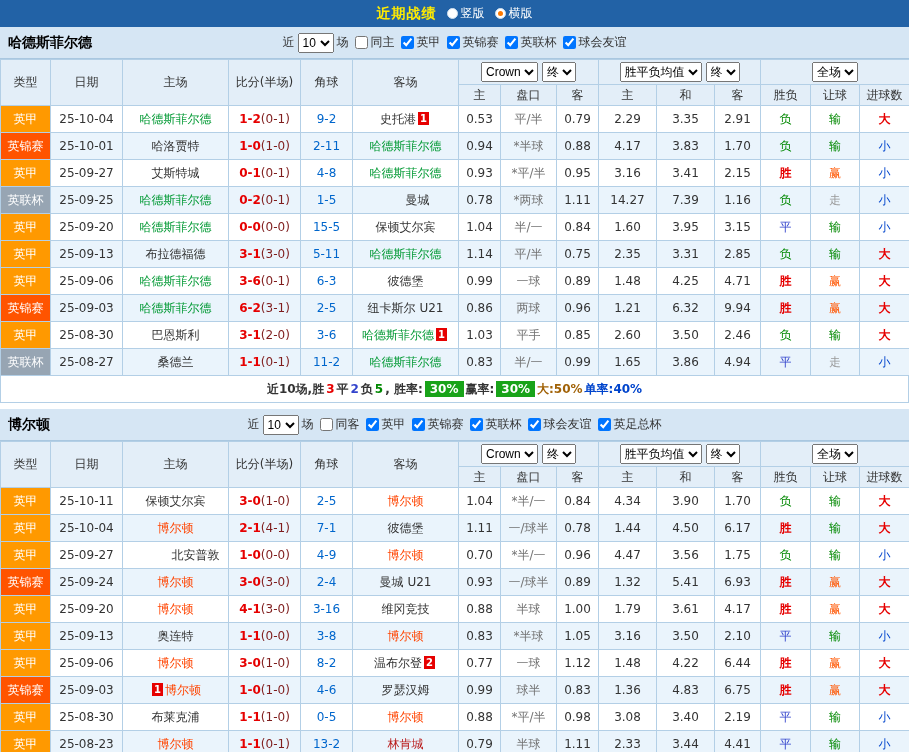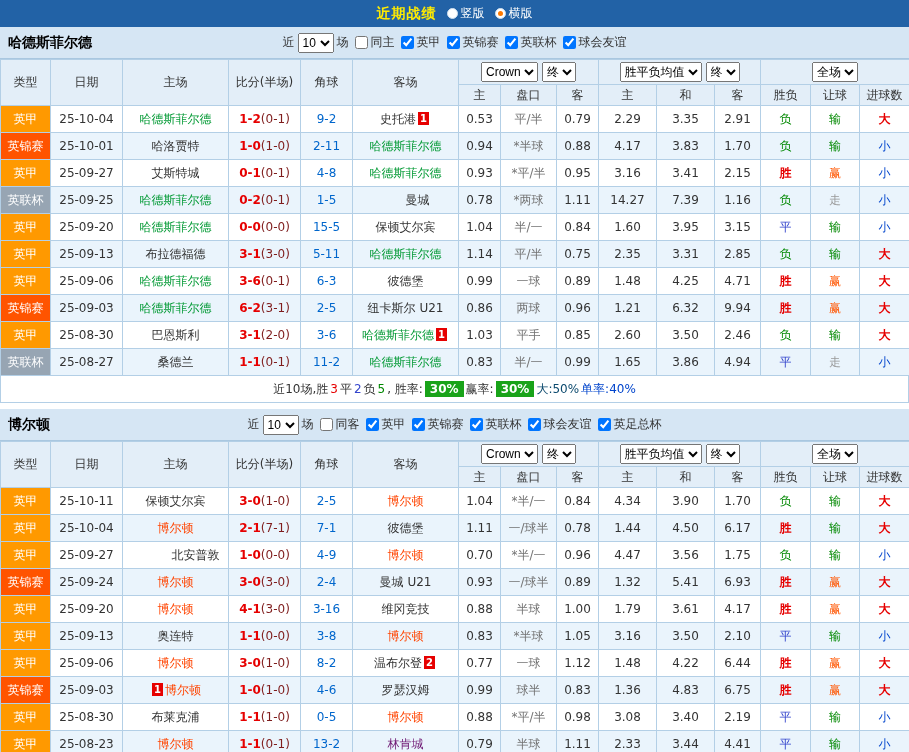--- a/index.html
+++ b/index.html
@@ -33,21 +33,21 @@
   td.type-cell{color:#fff;font-size:12px;}
   .score-ft{color:#e60000;font-weight:bold;}
   .score-ht{color:#7f1d1d;}
   .corners{color:#0066cc;}
   .hcap{color:#737373;}
   .team-link{cursor:pointer;}
   .red-card{display:inline-block;background:#e60000;color:#fff;font-size:10px;line-height:13px;min-width:11px;height:13px;margin:0 2px;vertical-align:1px;font-weight:bold;}
 
   
   .summary{height:26px;display:flex;align-items:center;justify-content:center;font-size:12px;border:1px solid #b3cfe6;border-top:none;background:#fff;}
-  .summary span{margin:0 1px;}
+  .summary span{margin:0 1px;font-weight:bold;}
   .badge-green{background:#19a319;color:#fff;font-weight:bold;padding:1px 5px;}
 
   .gap{height:6px;}
 </style>
 </head>
 <body>
 
 <div class="page">
   <div class="topbar">
     <span class="title">近期战绩</span>
@@ -308,21 +308,21 @@
         <span style="color: rgb(51, 51, 51);">近10场,胜</span>
         <span style="color: rgb(230, 0, 0);">3</span>
         <span style="color: rgb(51, 51, 51);">平</span>
         <span style="color: rgb(51, 68, 204);">2</span>
         <span style="color: rgb(51, 51, 51);">负</span>
         <span style="color: rgb(0, 136, 0);">5</span>
         <span style="color: rgb(51, 51, 51);">, 胜率: </span>
         <span class="badge-green">30%</span>
         <span style="color: rgb(51, 51, 51);"> 赢率: </span>
         <span class="badge-green">30%</span>
-        <span style="color: #0c4a6e;"> 大:50% </span>
+        <span style="color: #a16207;"> 大:50% </span>
         <span style="color: rgb(0, 68, 204);"> 单率:40%</span>
       </div>
       <div class="gap"></div>
       <div class="section-bar">
         <span class="team-name">博尔顿</span>
         <div class="filters">
           <span>近</span>
           <select><option>10</option></select>
           <span>场</span>
           <label>
@@ -408,21 +408,21 @@
             <td>3.90</td>
             <td>1.70</td>
             <td style="color: rgb(0, 136, 0);">负</td>
             <td style="color: rgb(0, 136, 0);">输</td>
             <td style="color: rgb(230, 0, 0); font-weight: bold;">大</td>
           </tr>
           <tr>
             <td class="type-cell" style="background: rgb(255, 153, 0);">英甲</td>
             <td>25-10-04</td>
             <td><span class="team-link" style="color: rgb(255, 68, 0);">博尔顿</span></td>
-            <td><span class="score-ft">2-1</span><span class="score-ht">(7-1)</span></td>
+            <td><span class="score-ft">2-1</span><span class="score-ht">(4-1)</span></td>
             <td class="corners">7-1</td>
             <td><span class="team-link" style="color: rgb(51, 51, 51);">彼德堡</span></td>
             <td>1.11</td>
             <td class="hcap">一/球半</td>
             <td>0.78</td>
             <td>1.44</td>
             <td>4.50</td>
             <td>6.17</td>
             <td style="color: rgb(230, 0, 0); font-weight: bold;">胜</td>
             <td style="color: rgb(0, 136, 0);">输</td>
@@ -546,21 +546,21 @@
             <td style="color: rgb(51, 68, 204);">平</td>
             <td style="color: rgb(0, 136, 0);">输</td>
             <td style="color: rgb(0, 68, 204);">小</td>
           </tr>
           <tr>
             <td class="type-cell" style="background: rgb(255, 153, 0);">英甲</td>
             <td>25-08-23</td>
             <td><span class="team-link" style="color: rgb(255, 68, 0);">博尔顿</span></td>
             <td><span class="score-ft">1-1</span><span class="score-ht">(0-1)</span></td>
             <td class="corners">13-2</td>
-            <td><span class="team-link" style="color: #701a75;">林肯城</span></td>
+            <td><span class="team-link" style="color: #b91c1c;">林肯城</span></td>
             <td>0.79</td>
             <td class="hcap">半球</td>
             <td>1.11</td>
             <td>2.33</td>
             <td>3.44</td>
             <td>4.41</td>
             <td style="color: rgb(51, 68, 204);">平</td>
             <td style="color: rgb(0, 136, 0);">输</td>
             <td style="color: rgb(0, 68, 204);">小</td>
           </tr>

